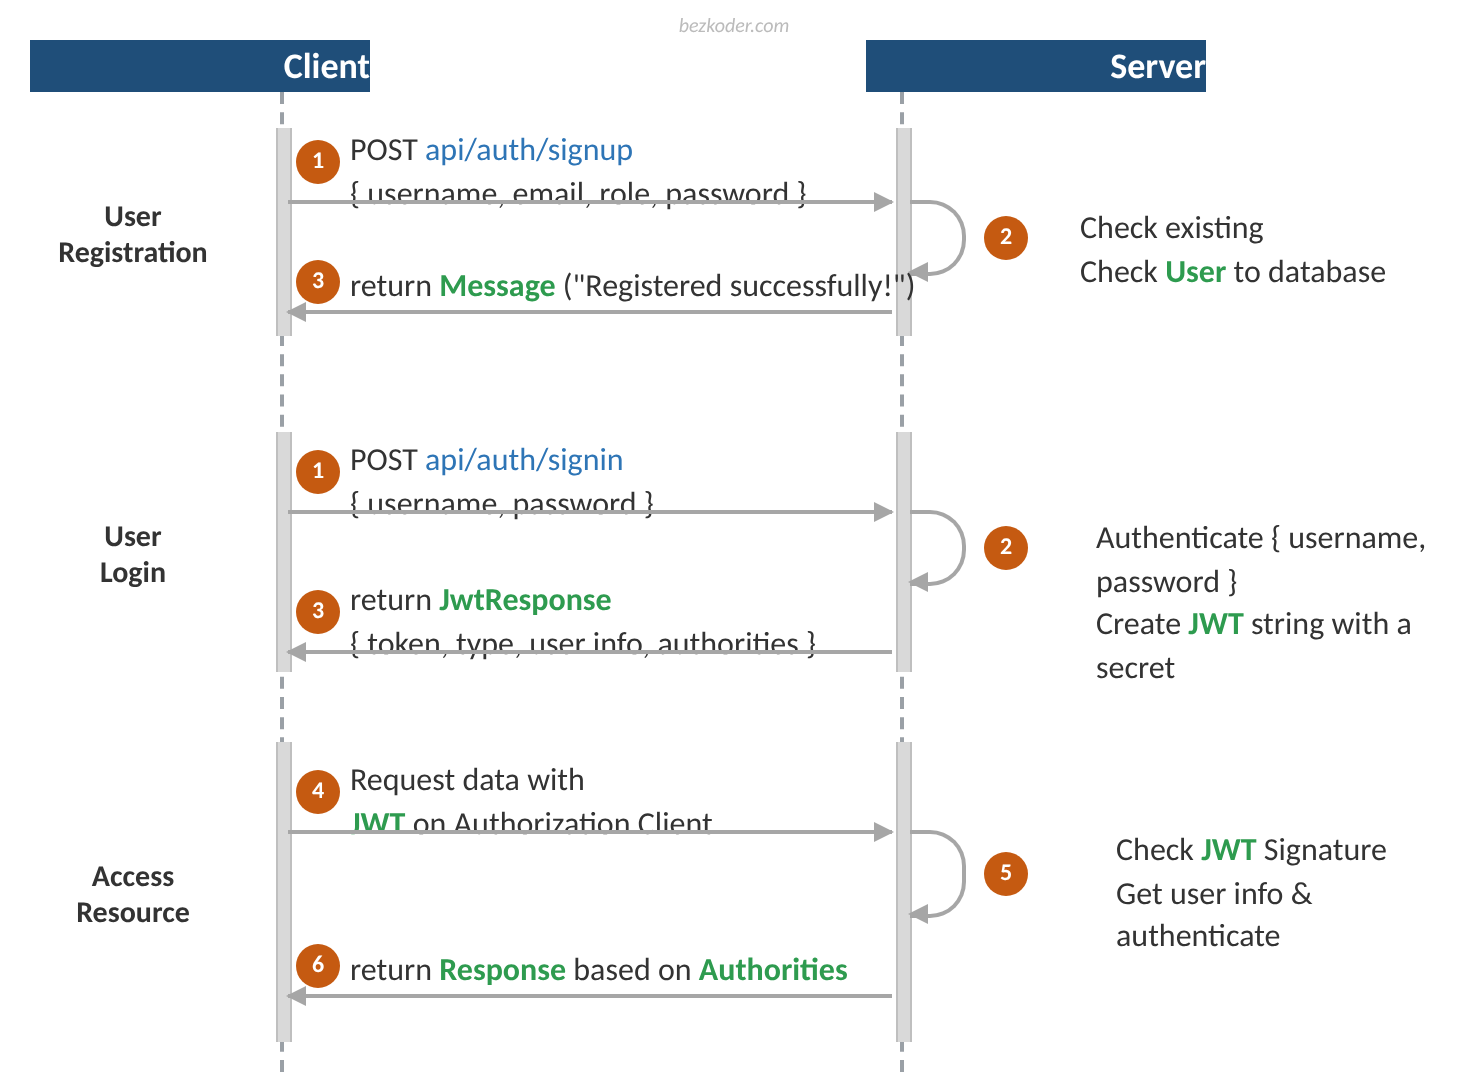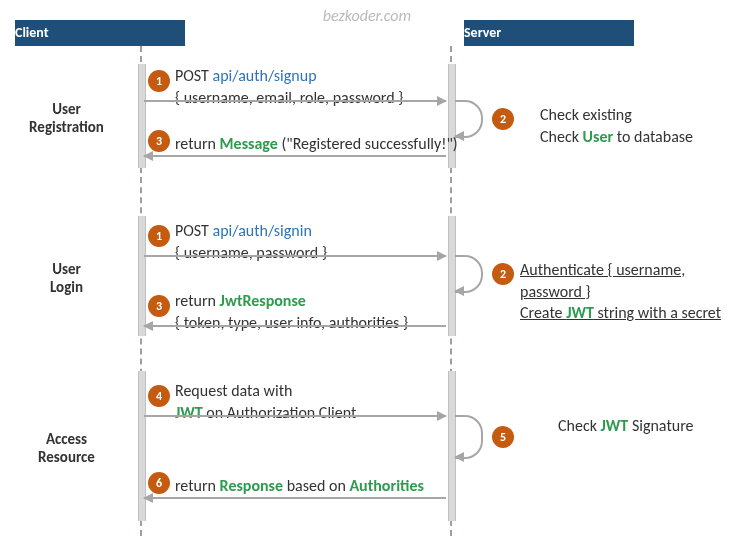--- a/index.html
+++ b/index.html
@@ -14,36 +14,36 @@
     height: 546px;
     position: relative;
   }
   .watermark {
     position: absolute;
     top: 6px;
     left: 50%;
     transform: translateX(-50%);
     font-style: italic;
     color: #bbb;
-    font-size: 16px;
+    font-size: 10px;
   }
   .lane-head {
     position: absolute;
     top: 20px;
     width: 170px;
     height: 26px;
     background: #1f4e79;
     color: #fff;
-    text-align: left;
+    text-align: right;
     line-height: 26px;
     font-weight: 600;
-    font-size: 14px;
+    font-size: 18px;
   }
   .lane-head.client { left: 15px; }
-  .lane-head.server { left: 464px; }
+  .lane-head.server { left: 433px; }
 
   .lifeline {
     position: absolute;
     top: 46px;
     width: 0;
     height: 490px;
     border-left: 2px dashed #9aa0a6;
   }
   .lifeline.client { left: 140px; }
   .lifeline.server { left: 450px; }
@@ -171,21 +171,21 @@
 
 <div class="step-badge" style="left:148px;top:225px;">1</div>
 <div class="msg-text" style="left:175px;top:220px;">
   <span>POST </span><span class="api">api/auth/signin</span><br>
   <span>{ username, password }</span>
 </div>
 <div class="arrow right" style="left:144px;top:255px;width:302px;"></div>
 
 <div class="self-arrow" style="left:455px;top:255px;"></div>
 <div class="step-badge" style="left:492px;top:263px;">2</div>
-<div class="msg-text" style="left:520px;top:259px;text-decoration:underline;">
+<div class="msg-text" style="left:548px;top:259px;">
   <span>Authenticate { username, password }</span><br>
   <span>Create </span><span class="kw">JWT</span><span> string with a secret</span>
 </div>
 
 <div class="step-badge" style="left:148px;top:295px;">3</div>
 <div class="msg-text" style="left:175px;top:290px;">
   <span>return </span><span class="kw">JwtResponse</span><br>
   <span>{ token, type, user info, authorities }</span>
 </div>
 <div class="arrow left" style="left:144px;top:325px;width:302px;"></div>
@@ -194,20 +194,20 @@
 <div class="msg-text" style="left:175px;top:380px;">
   <span>Request  data with</span><br>
   <span class="kw">JWT</span><span> on Authorization Client</span>
 </div>
 <div class="arrow right" style="left:144px;top:415px;width:302px;"></div>
 
 <div class="self-arrow" style="left:455px;top:415px;height:44px;"></div>
 <div class="step-badge" style="left:492px;top:426px;">5</div>
 <div class="msg-text" style="left:520px;top:415px;margin-left:38px;">
   <span>Check </span><span class="kw">JWT</span><span> Signature</span><br>
-  <br>
+  <span>Get user info &amp; authenticate</span><br>
 </div>
 
 <div class="step-badge" style="left:148px;top:472px;">6</div>
 <div class="msg-text" style="left:175px;top:475px;">
   <span>return </span><span class="kw">Response</span><span> based on </span><span class="kw">Authorities</span>
 </div>
 <div class="arrow left" style="left:144px;top:497px;width:302px;"></div>
 
 </body></html>

